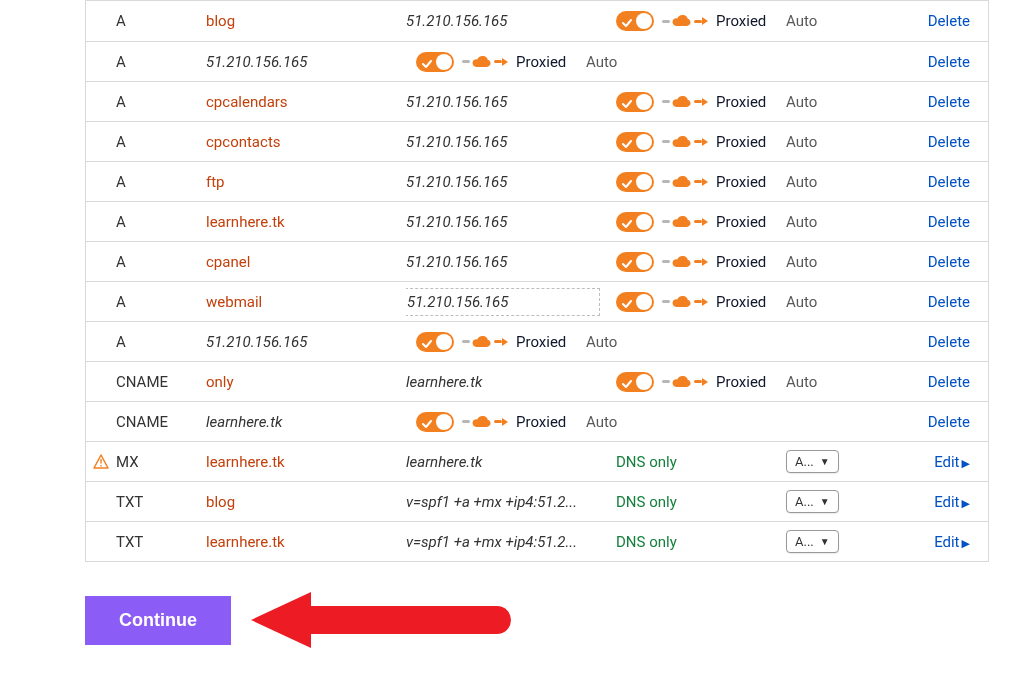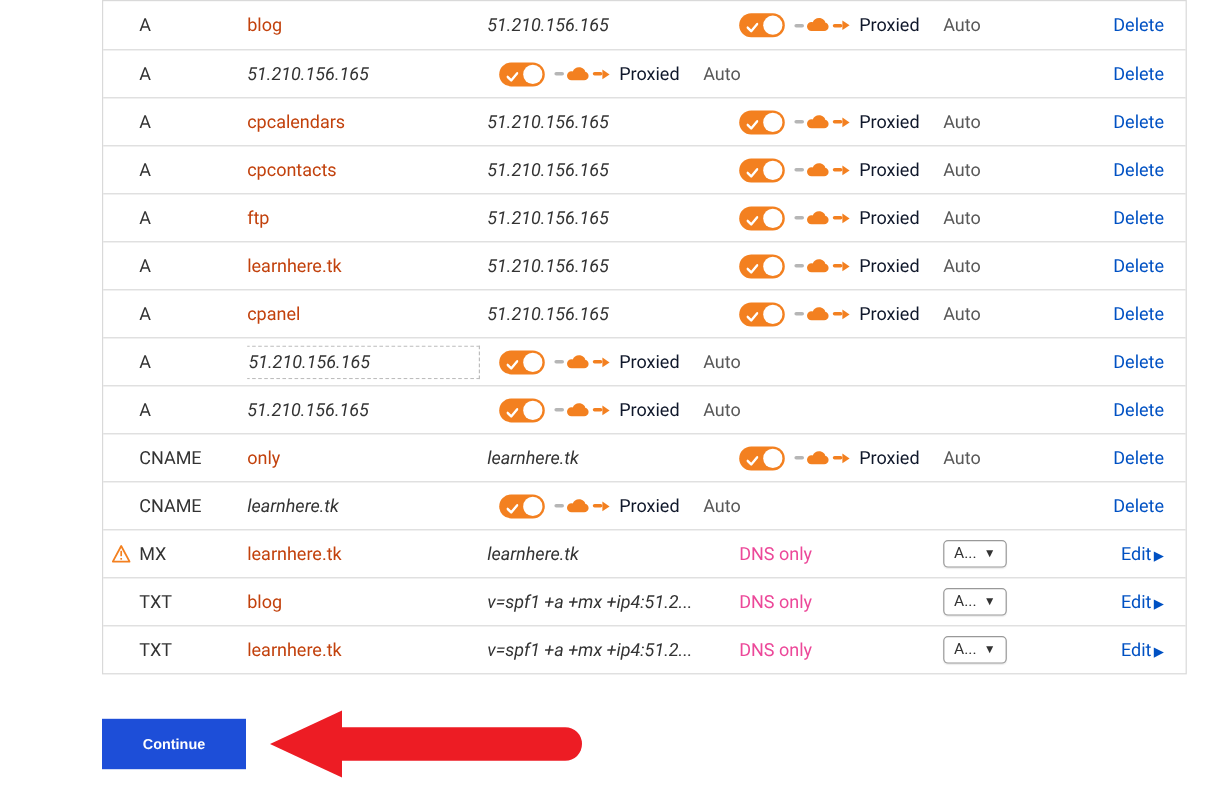--- a/index.html
+++ b/index.html
@@ -40,21 +40,21 @@
   .col-action .chev { margin-left: 2px; }
   .editable-cell {
     border: 1px dashed #bdbdbd;
     padding: 4px 6px;
     margin-left: -6px;
     width: 200px;
     color: #333;
     font-size: 15px;
   }
   .proxy-text { color: #0f172a; }
-  .dns-only { color: #ec4899; }
+  .dns-only { color: #15803d; }
   .ttl-select {
     display: inline-flex; align-items: center; gap: 6px;
     border: 1px solid #999; border-radius: 4px;
     padding: 3px 8px; font-size: 13px; color: #333;
     cursor: pointer; background: #fff;
     box-shadow: 0 1px 1px rgba(0,0,0,0.08);
   }
   .ttl-select .caret { font-size: 10px; }
   
   .toggle {
@@ -97,25 +97,25 @@
   }
   
   .warn-icon svg { display: block; }
   
   .continue-wrap {
     margin: 30px 0 0 85px;
     position: relative;
     display: flex; align-items: center;
   }
   .continue-btn {
-    background: #1d4ed8;
+    background: #8b5cf6;
     color: #fff;
     border: none;
     padding: 14px 34px;
-    font-size: 12px;
+    font-size: 18px;
     font-weight: 700;
     cursor: pointer;
   }
   
   .annot-arrow {
     position: relative;
     margin-left: 20px;
     display: flex; align-items: center;
   }
   .annot-arrow .head {
@@ -319,20 +319,21 @@
           <span class="proxy-text">Proxied</span>
         </div>
         <div class="col-ttl">
           <span>Auto</span>
         </div>
         <div class="col-action"><span class="action-link">Delete</span></div>
       </div>
       <div class="row">
         <div class="col-warn"></div>
         <div class="col-type">A</div>
+        <div class="col-name">webmail</div>
         <div class="col-content">
           <div class="editable-cell">51.210.156.165</div>
         </div>
         <div class="col-proxy">
           <div class="toggle">
             <span class="check"><svg width="10" height="10" viewBox="0 0 10 10">
                 <path d="M1 5 L4 8 L9 2" stroke="#fff" stroke-width="2" fill="none" stroke-linecap="round" stroke-linejoin="round"></path>
               </svg></span>
             <span class="knob"></span>
           </div>

